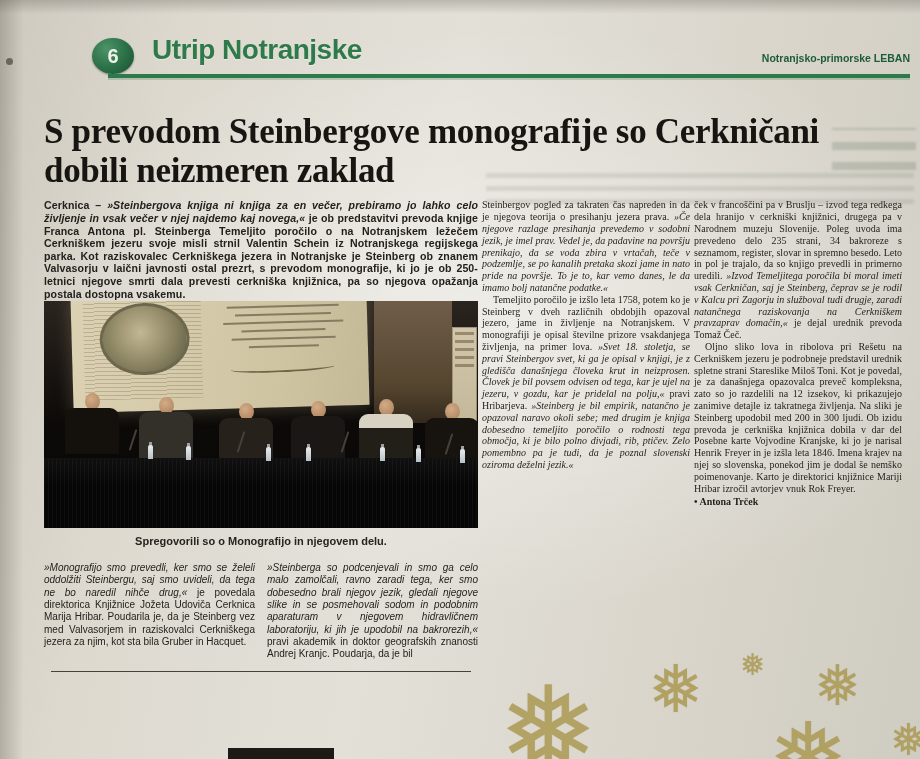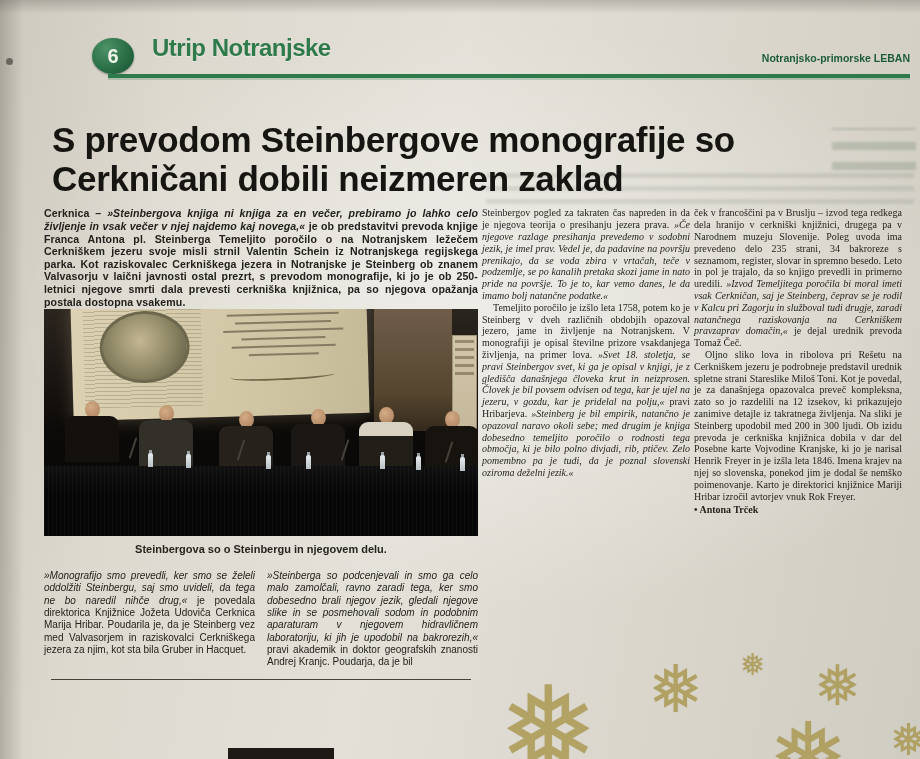--- a/index.html
+++ b/index.html
@@ -15,36 +15,36 @@
   .page::after{content:"";position:absolute;left:0;top:0;width:100%;height:14px;
         background:linear-gradient(180deg, rgba(70,65,58,0.25), rgba(70,65,58,0));pointer-events:none;}
 
   
   .hdr{position:absolute;left:0;top:36px;width:920px;height:44px;}
   .badge{position:absolute;left:92px;top:2px;width:42px;height:36px;border-radius:50%;
          background:radial-gradient(circle at 35% 30%, #4e9268, #2a6e46 55%, #15502f);
          box-shadow:0 1px 2px rgba(0,0,0,0.35);
          display:flex;align-items:center;justify-content:center;
          color:#eef3ea;font-size:20px;font-weight:bold;}
-  .section-title{position:absolute;left:152px;top:-2px;font-size:24px;font-weight:bold;
+  .section-title{position:absolute;left:152px;top:-2px;font-size:28px;font-weight:bold;
          letter-spacing:-0.5px;color:#2e7a4b;text-shadow:0 1px 0 rgba(255,255,255,0.4);}
   .masthead{position:absolute;right:10px;top:16px;font-size:10.5px;font-weight:bold;color:#1d5c38;}
   .hdr-rule{position:absolute;left:108px;top:38px;width:802px;height:4px;background:#2e7a4b;
          box-shadow:0 2px 0 rgba(46,122,75,0.25);}
 
   
   .ghost{position:absolute;pointer-events:none;filter:blur(1.3px);}
   .ghost1{left:832px;top:128px;width:84px;height:42px;
       background:repeating-linear-gradient(0deg, rgba(70,95,72,0.20) 0 8px, rgba(0,0,0,0) 8px 20px);}
   .ghost2{left:486px;top:166px;width:428px;height:38px;
       background:repeating-linear-gradient(0deg, rgba(80,95,82,0.13) 0 5px, rgba(0,0,0,0) 5px 13px);}
 
   
   .article{position:absolute;left:44px;top:112px;width:866px;}
-  h1.headline{margin:8px;font-family:Liberation Sans, sans-serif;font-weight:bold;
+  h1.headline{margin:0;font-family:Liberation Serif, serif;font-weight:bold;
       font-size:35px;line-height:1.12;color:#171511;letter-spacing:-0.3px;max-width:860px;}
   .subhead{margin:13px 0 0 0;font-size:13.5px;font-weight:bold;line-height:1.22;
       color:#1c1b18;max-width:852px;}
 
   .content{display:grid;grid-template-columns:434px 208px 208px;column-gap:4px;margin-top:9px;}
   .content p{margin:0;}
   .it{font-style:italic;}
 
   
   .intro{font-size:10.6px;font-weight:bold;line-height:1.19;color:#23211d;
@@ -189,21 +189,21 @@
           <div class="tbl"></div>
           <span class="bottle" style="left:104px;top:144px"></span>
           <span class="bottle" style="left:142px;top:145px"></span>
           <span class="bottle" style="left:222px;top:146px"></span>
           <span class="bottle" style="left:262px;top:146px"></span>
           <span class="bottle" style="left:336px;top:146px"></span>
           <span class="bottle" style="left:372px;top:147px"></span>
           <span class="bottle" style="left:416px;top:148px"></span>
         </div>
 
-        <div class="caption">Steinbergova so o Steinbergu in njegovem delu.</div>
+        <div class="caption">Spregovorili so o Monografijo in njegovem delu.</div>
 
         <div class="subcols">
           <p><span class="it">»Monografijo smo prevedli, ker smo se želeli oddolžiti Steinbergu, saj smo uvideli, da tega ne bo naredil nihče drug,«</span><span> je povedala direktorica Knjižnice Jožeta Udoviča Cerknica Marija Hribar. Poudarila je, da je Steinberg vez med Valvasorjem in raziskovalci Cerkniškega jezera za njim, kot sta bila Gruber in Hacquet.</span></p>
           <p><span class="it">»Steinberga so podcenjevali in smo ga celo malo zamolčali, ravno zaradi tega, ker smo dobesedno brali njegov jezik, gledali njegove slike in se posmehovali sodom in podobnim aparaturam v njegovem hidravličnem laboratoriju, ki jih je upodobil na bakrorezih,«</span><span> pravi akademik in doktor geografskih znanosti Andrej Kranjc. Poudarja, da je bil</span></p>
         </div>
         <hr class="bottom-rule">
       </div>
 
       <div class="bodycol">
         <p><span>Steinbergov pogled za takraten čas napreden in da je njegova teorija o presihanju jezera prava. </span><span class="it">»Če njegove razlage presihanja prevedemo v sodobni jezik, je imel prav. Vedel je, da padavine na površju prenikajo, da se voda zbira v vrtačah, teče v podzemlje, se po kanalih pretaka skozi jame in nato pride na površje. To je to, kar vemo danes, le da imamo bolj natančne podatke.«</span></p>

